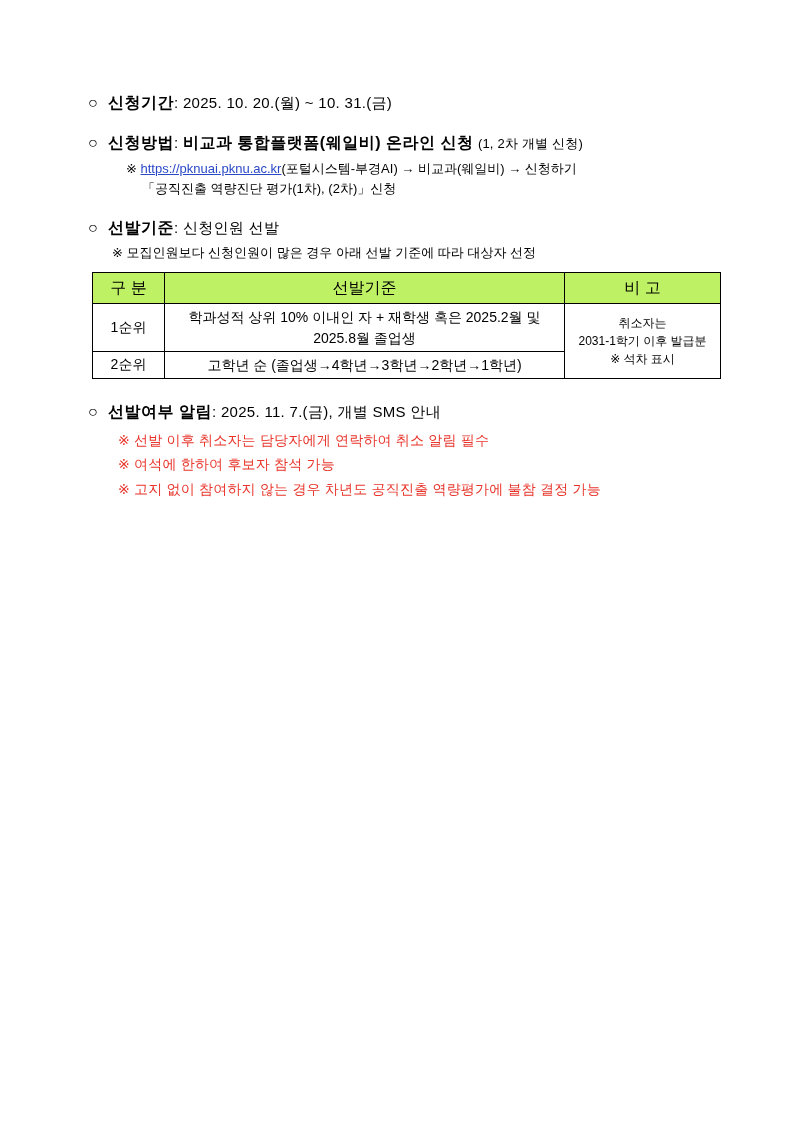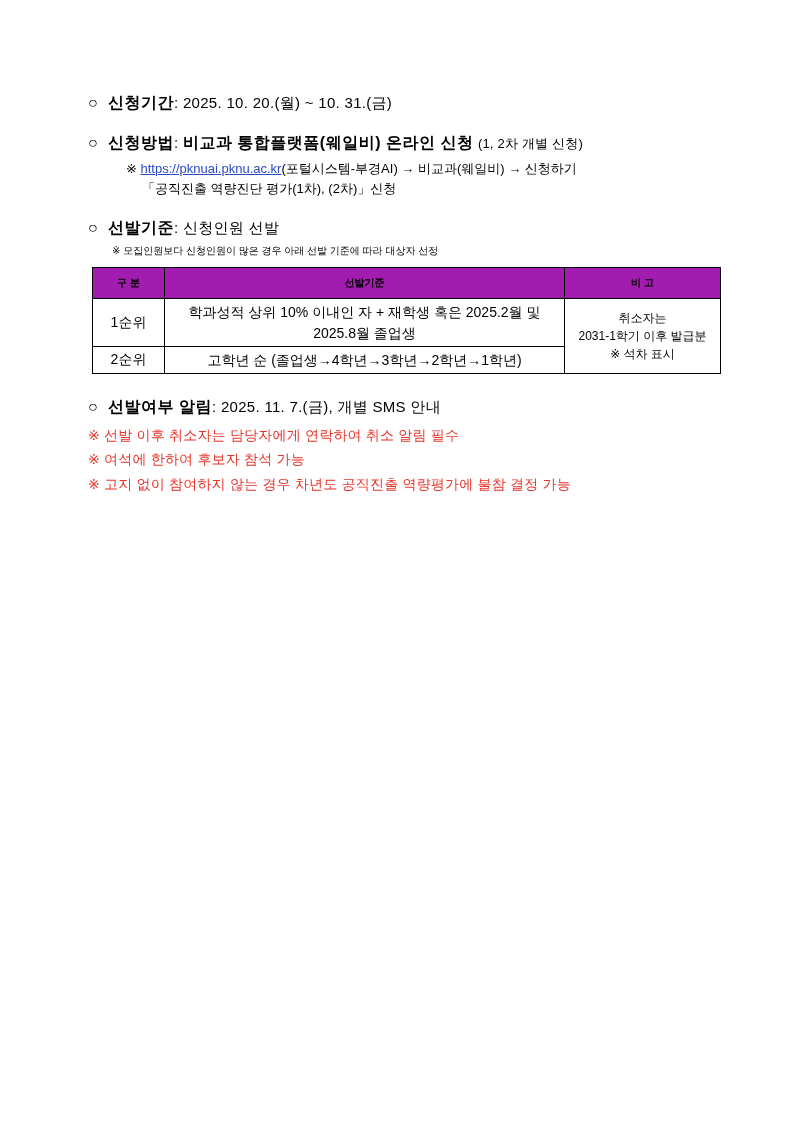--- a/index.html
+++ b/index.html
@@ -70,21 +70,21 @@
     line-height: 1.55;
     white-space: nowrap;
   }
   .subnote2 {
     font-size: 13px;
     margin-left: 54px;
     line-height: 1.55;
     white-space: nowrap;
   }
   .subnote-a {
-    font-size: 10px;
+    font-size: 13px;
     margin-left: 24px;
     line-height: 1.6;
     white-space: nowrap;
   }
   a.link {
     color: #2a49c6;
   }
 
   
   .tbl-wrap {
@@ -95,23 +95,23 @@
     border-collapse: collapse;
     width: 628px;
     table-layout: fixed;
   }
   table.sel th, table.sel td {
     border: 1px solid #000000;
     padding: 3px 4px;
     vertical-align: middle;
   }
   table.sel thead th {
-    background: #a21caf;
-    font-size: 10px;
-    font-weight: bold;
+    background: #bef264;
+    font-size: 16px;
+    font-weight: normal;
     text-align: center;
     height: 24px;
   }
   .col-gubun { width: 72px; }
   .col-crit  { width: 400px; }
   .col-note  { width: 156px; }
 
   td.gubun {
     text-align: center;
     font-size: 14px;
@@ -125,20 +125,21 @@
   td.note {
     text-align: center;
     font-size: 12px;
     line-height: 1.5;
   }
 
   
   .red-note {
     color: #e8342a;
     font-size: 14px;
+    margin-left: 30px;
     line-height: 1.75;
     letter-spacing: 0.2px;
     white-space: nowrap;
   }
 </style>
 </head>
 <body>
 
 <div class="page">
   <div class="content">

